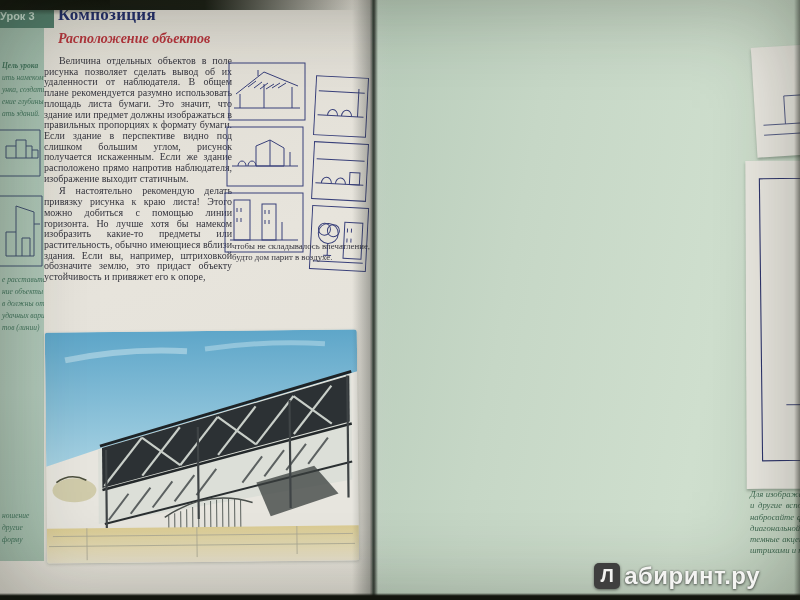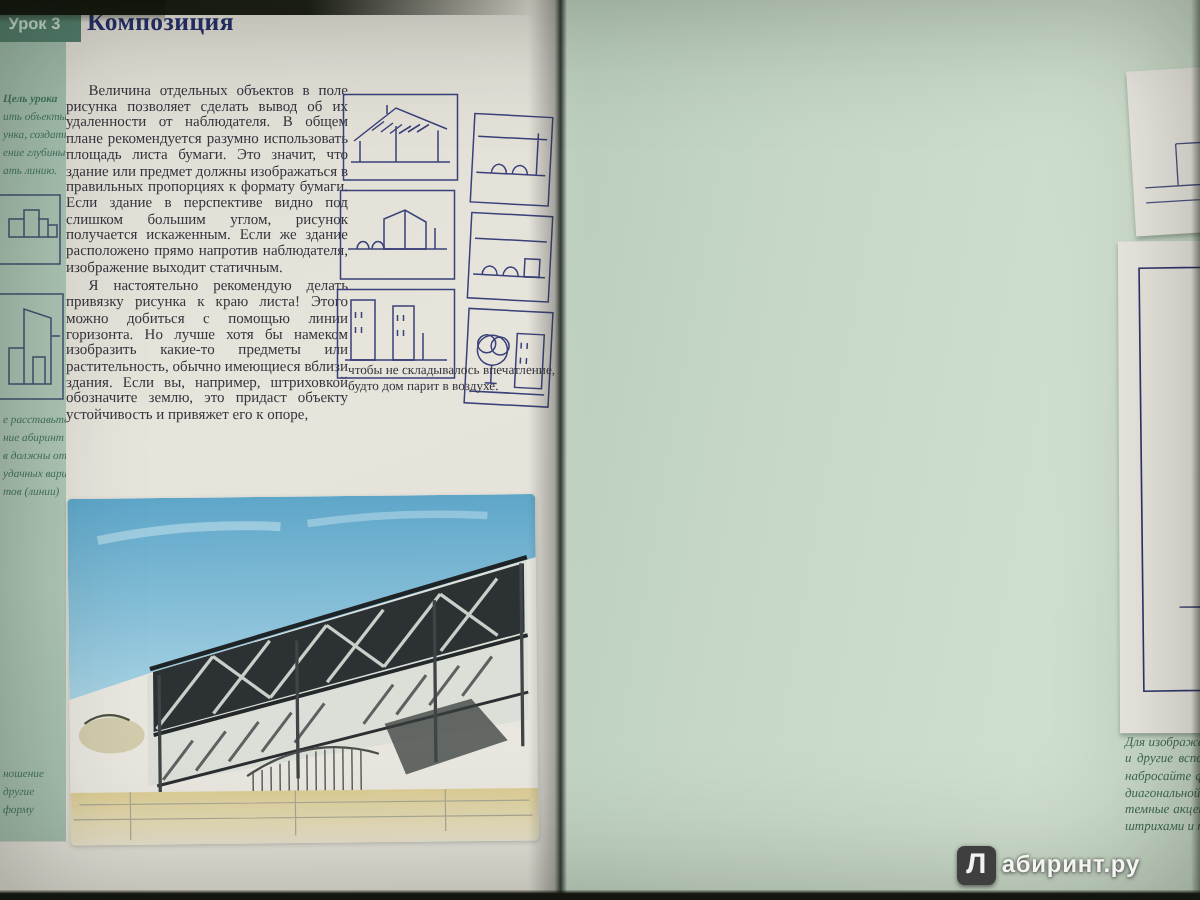--- a/index.html
+++ b/index.html
@@ -5,21 +5,21 @@
   html,body{margin:0;padding:0;background:#111;}
   #photo{position:relative;width:800px;height:600px;overflow:hidden;background:#20241d;
          font-family:"Liberation Serif", serif;}
   
   #left-page{position:absolute;left:0;top:0;width:372px;height:600px;
              background:linear-gradient(160deg,#dedbd2 0%,#e7e4dc 45%,#e3e0d7 100%);}
   #sidebar{position:absolute;left:0;top:0;width:44px;height:561px;overflow:hidden;
            background:linear-gradient(180deg,#9cb9a8 0%,#aec7b7 30%,#b2cabb 70%,#a5bfae 100%);}
   #lesson-tab{position:absolute;left:0;top:4px;width:54px;height:24px;background:#527e6c;
               color:#c7ddcf;font-family:"Liberation Sans",sans-serif;font-weight:bold;
-              font-size:11px;line-height:24px;text-align:center;padding-right:8px;box-sizing:border-box;}
+              font-size:11px;line-height:24px;text-align:left;padding-right:8px;box-sizing:border-box;}
   .sb-text{position:absolute;left:2px;width:44px;color:#44755e;font-style:italic;
            font-size:7.5px;line-height:12px;white-space:nowrap;}
   #sb-goal{top:60px;}
   #sb-figcap{top:274px;}
   #sb-bottom{top:510px;}
   .sb-sketch{position:absolute;left:0;}
   
   #page-title{position:absolute;left:58px;top:5px;font-size:17px;font-weight:bold;
               color:#232e6b;letter-spacing:.3px;}
   #section-subtitle{position:absolute;left:58px;top:31px;font-size:14px;font-weight:bold;
@@ -46,21 +46,21 @@
   #step-panel-1{left:382px;top:44px;width:124px;height:110px;transform:rotate(-3.5deg);}
   #main-panel{left:374px;top:160px;width:420px;height:328px;transform:rotate(-.25deg);}
   #drawing-caption{position:absolute;left:378px;top:489px;width:414px;color:#3f6a52;
                    font-style:italic;font-size:8.7px;line-height:11.3px;text-align:justify;}
   
   #watermark{position:absolute;right:40px;bottom:10px;z-index:60;display:flex;align-items:center;
              font-family:"Liberation Sans",sans-serif;}
   #wm-tile{width:26px;height:26px;background:#3f3f3f;border-radius:5px;color:#f2f2f0;
            font-weight:bold;font-size:19px;line-height:26px;text-align:center;
            box-shadow:0 1px 3px rgba(0,0,0,.5);}
-  #wm-text{margin-left:4px;font-weight:bold;font-size:16px;color:#f4f4f2;letter-spacing:.5px;
+  #wm-text{margin-left:4px;font-weight:bold;font-size:24px;color:#f4f4f2;letter-spacing:.5px;
            text-shadow:0 1px 3px rgba(0,0,0,.6),0 0 2px rgba(0,0,0,.4);}
   
   .edge-top{position:absolute;left:0;top:0;width:372px;height:10px;z-index:40;pointer-events:none;
             background:linear-gradient(to right,#141810 0%,#1a1e15 55%,rgba(26,30,21,0) 96%);}
   .corner-tl{position:absolute;left:0;top:0;width:110px;height:15px;z-index:40;pointer-events:none;
              background:linear-gradient(to bottom,#10140c,rgba(16,20,12,0));}
   .edge-bottom{position:absolute;left:0;bottom:0;width:800px;height:7px;z-index:40;pointer-events:none;
                background:linear-gradient(to top,#12150f 60%,rgba(18,21,15,0));}
   .edge-right{position:absolute;right:0;top:0;width:6px;height:600px;z-index:40;pointer-events:none;
               background:linear-gradient(to left,rgba(20,24,18,.45),rgba(0,0,0,0));}
@@ -71,58 +71,59 @@
 </head>
 <body>
 
 <div id="photo">
 
   <div id="left-page">
 
     <div id="sidebar">
       <div class="sb-text" id="sb-goal">
         <div style="font-weight:bold">Цель урока</div>
-        <div>ить объекты</div>
+        <div>ить намеком</div>
         <div>унка, создать</div>
         <div>ение глубины,</div>
-        <div>ать линию.</div>
+        <div>ать зданий.</div>
       </div>
 
       <svg class="sb-sketch" style="top:122px" width="44" height="64" viewBox="0 0 44 64">
         <g stroke="#41506f" fill="none" stroke-width="1">
           <path d="M-4,8 H40 V54 H-4"></path>
           <path d="M6,36 V24 H16 V18 H26 V24 H32 V36 Z"></path>
           <path d="M16,24 V36 M26,24 V36"></path>
           <path d="M32,28 h6 v8 h-6"></path>
         </g>
       </svg>
       <svg class="sb-sketch" style="top:192px" width="46" height="80" viewBox="0 0 46 80">
         <g stroke="#41506f" fill="none" stroke-width="1">
           <path d="M-4,4 H42 V74 H-4"></path>
           <path d="M16,14 V64 H34 V20 Z"></path>
           <path d="M16,40 H6 V64 H16 M22,64 V46 h8 v18 M34,32 h6"></path>
         </g>
       </svg>
 
       <div class="sb-text" id="sb-figcap">
         <div>е расставьте</div>
-        <div>ние абиринт</div>
+        <div>ние объекты</div>
         <div>в должны от</div>
         <div>удачных вари-</div>
         <div>тов (линии)</div>
       </div>
       <div class="sb-text" id="sb-bottom">
         <div>ношение</div>
         <div>другие</div>
         <div>форму</div>
       </div>
     </div>
 
     <div id="lesson-tab">Урок 3</div>
     <div id="page-title">Композиция</div>
+    <div id="section-subtitle">Расположение объектов</div>
 
     <div id="body-col">
       <p>Величина отдельных объектов в поле рисунка позволяет сделать вывод об их удаленности от наблюдателя. В общем плане рекомендуется разумно использовать площадь листа бумаги. Это значит, что здание или предмет должны изображаться в правильных пропорциях к формату бумаги. Если здание в перспективе видно под слишком большим углом, рисунок получается искаженным. Если же здание расположено прямо напротив наблюдателя, изображение выходит статичным.</p>
       <p>Я настоятельно рекомендую делать привязку рисунка к краю листа! Этого можно добиться с помощью линии горизонта. Но лучше хотя бы намеком изобразить какие-то предметы или растительность, обычно имеющиеся вблизи здания. Если вы, например, штриховкой обозначите землю, это придаст объекту устойчивость и привяжет его к опоре,</p>
     </div>
 
     <div id="sketch-grid">
       <svg class="thumb" style="left:16px;top:4px" width="78" height="60" viewBox="0 0 78 60">
         <g stroke="#39407a" fill="none" stroke-width="1">
           <rect x="1" y="1" width="76" height="57"></rect>

